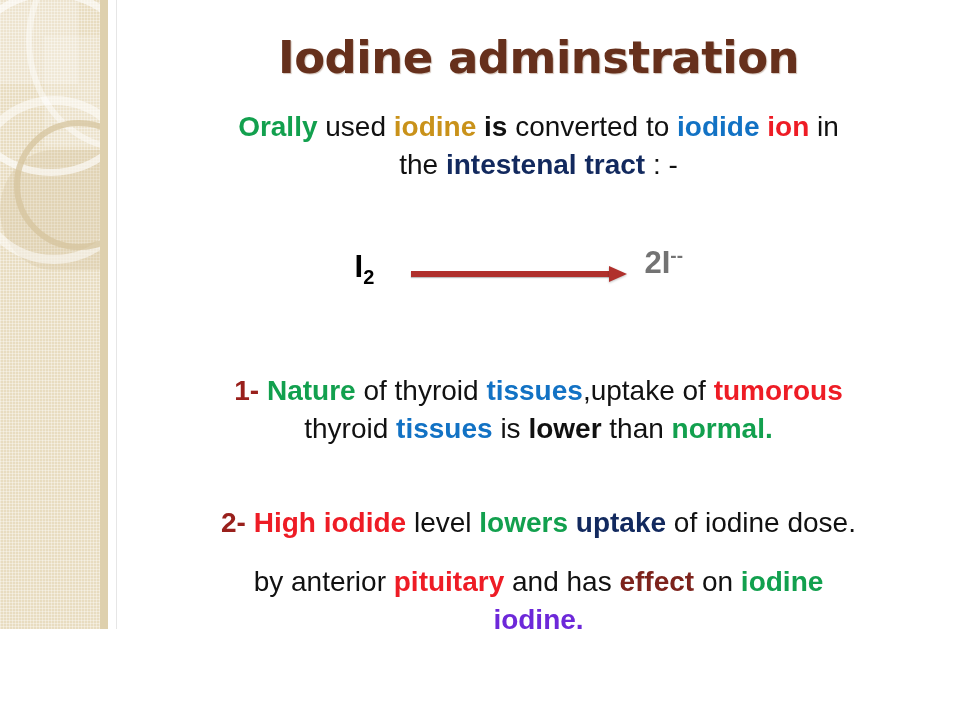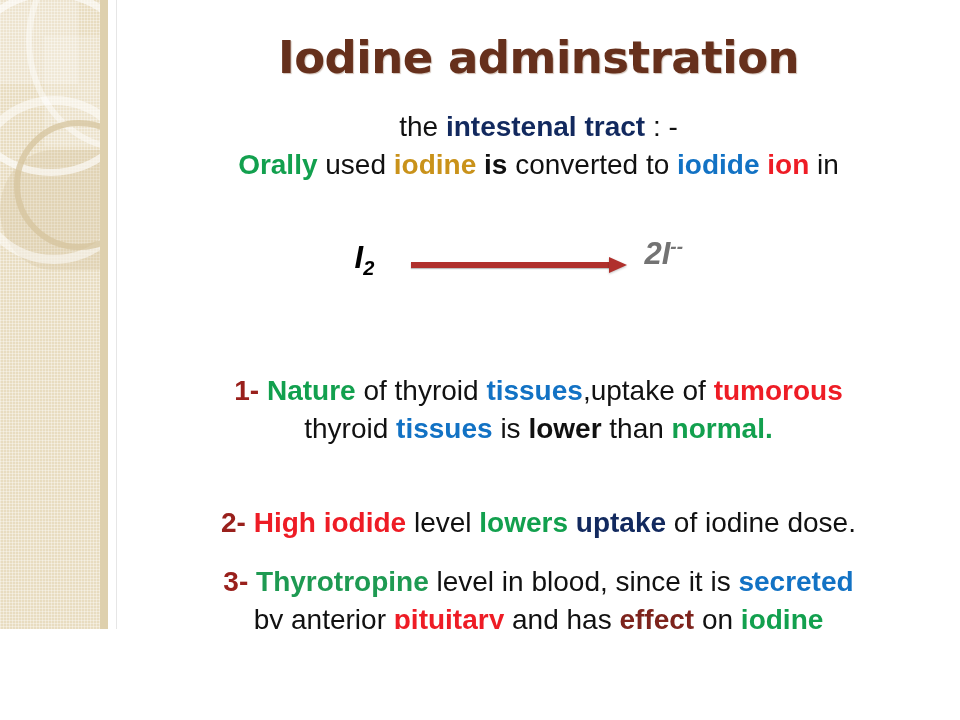--- a/index.html
+++ b/index.html
@@ -164,24 +164,23 @@
   
   #equation {
     position: absolute;
     left: 0;
     top: 222px;
     width: 843px;
     height: 70px;
   }
   #eq-inner {
     position: relative;
-    margin: 0 auto;
+    margin: 9px auto;
     width: 400px;
     height: 70px;
-    font-style: italic;
   }
   #eq-left {
     position: absolute;
     left: 16px;
     top: 18px;
     font-family: "Liberation Sans", sans-serif;
     font-weight: bold;
     font-size: 31px;
     color: #000000;
   }
@@ -262,22 +261,22 @@
     <div id="ring-c" class="ring"></div>
     <div id="sidebar-edge"></div>
   </div>
   <div id="sidebar-rule"></div>
 
   <div id="content">
 
     <div id="title">Iodine adminstration</div>
 
     <div class="para" id="p-intro">
+      <span class="ln"><span class="c-green">Orally</span> <span class="plain">used</span> <span class="c-gold">iodine</span> <span class="c-black">is</span> <span class="plain">converted to</span> <span class="c-blue">iodide</span> <span class="c-red">ion</span> <span class="plain">in</span></span>
       <span class="ln"><span class="plain">the</span> <span class="c-navy">intestenal tract</span> <span class="plain">: -</span></span>
-      <span class="ln"><span class="c-green">Orally</span> <span class="plain">used</span> <span class="c-gold">iodine</span> <span class="c-black">is</span> <span class="plain">converted to</span> <span class="c-blue">iodide</span> <span class="c-red">ion</span> <span class="plain">in</span></span>
     </div>
 
     <div id="equation">
       <div id="eq-inner">
         <div id="eq-left"><span>I</span><sub>2</sub></div>
         <div id="eq-arrow">
           <div id="eq-arrow-shaft"></div>
           <div id="eq-arrow-head"></div>
         </div>
         <div id="eq-right"><span>2I</span><sup>--</sup></div>
@@ -288,19 +287,18 @@
     <div class="para" id="p-item1">
       <span class="ln"><span class="c-darkred">1-</span> <span class="c-green">Nature</span> <span class="plain">of thyroid</span> <span class="c-blue">tissues</span><span class="plain">,uptake of</span> <span class="c-red">tumorous</span></span>
       <span class="ln"><span class="plain">thyroid</span> <span class="c-blue">tissues</span> <span class="plain">is</span> <span class="c-black">lower</span> <span class="plain">than</span> <span class="c-green">normal.</span></span>
     </div>
 
     <div class="para" id="p-item2">
       <span class="ln"><span class="c-darkred">2-</span> <span class="c-red">High iodide</span> <span class="plain">level</span> <span class="c-green">lowers</span> <span class="c-navy">uptake</span> <span class="plain">of iodine dose.</span></span>
     </div>
 
     <div class="para" id="p-item3">
-      <span class="ln"><span class="c-darkred">3-</span> <span class="c-green2">Thyrotropine</span> <span class="plain">level in blood, since it is</span> <span class="c-blue">secreted</span></span>
       <span class="ln"><span class="plain">by anterior</span> <span class="c-red">pituitary</span> <span class="plain">and has</span> <span class="c-maroon">effect</span> <span class="plain">on</span> <span class="c-green">iodine</span></span>
       <span class="ln"><span class="c-brown">iodine.</span></span>
     </div>
 
   </div>
 </div>
 
 </body></html>

